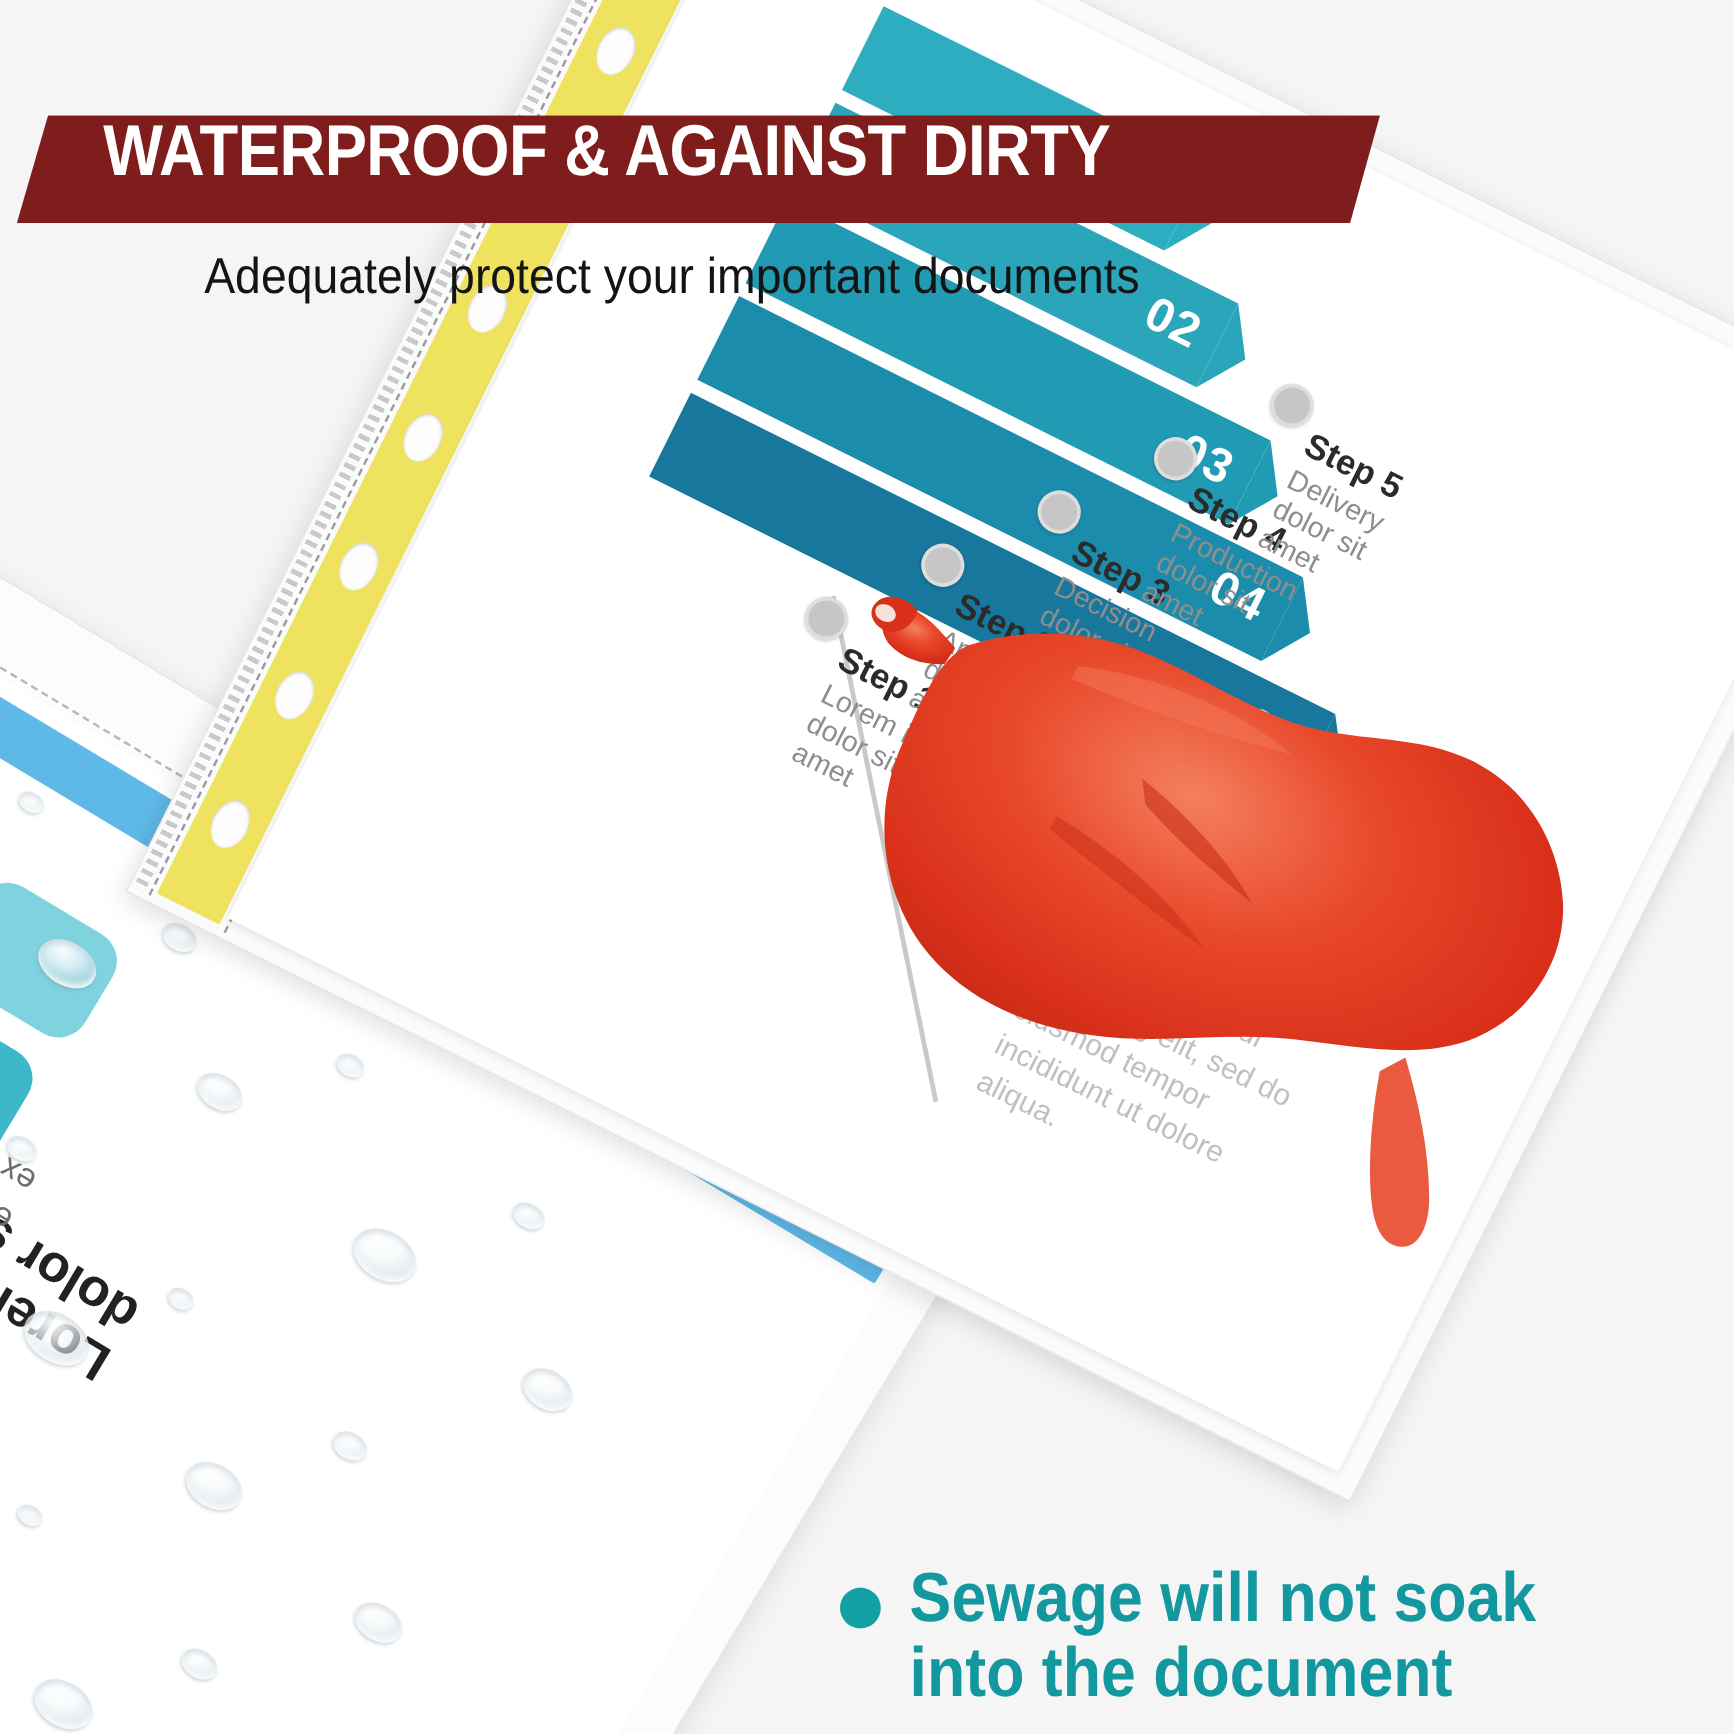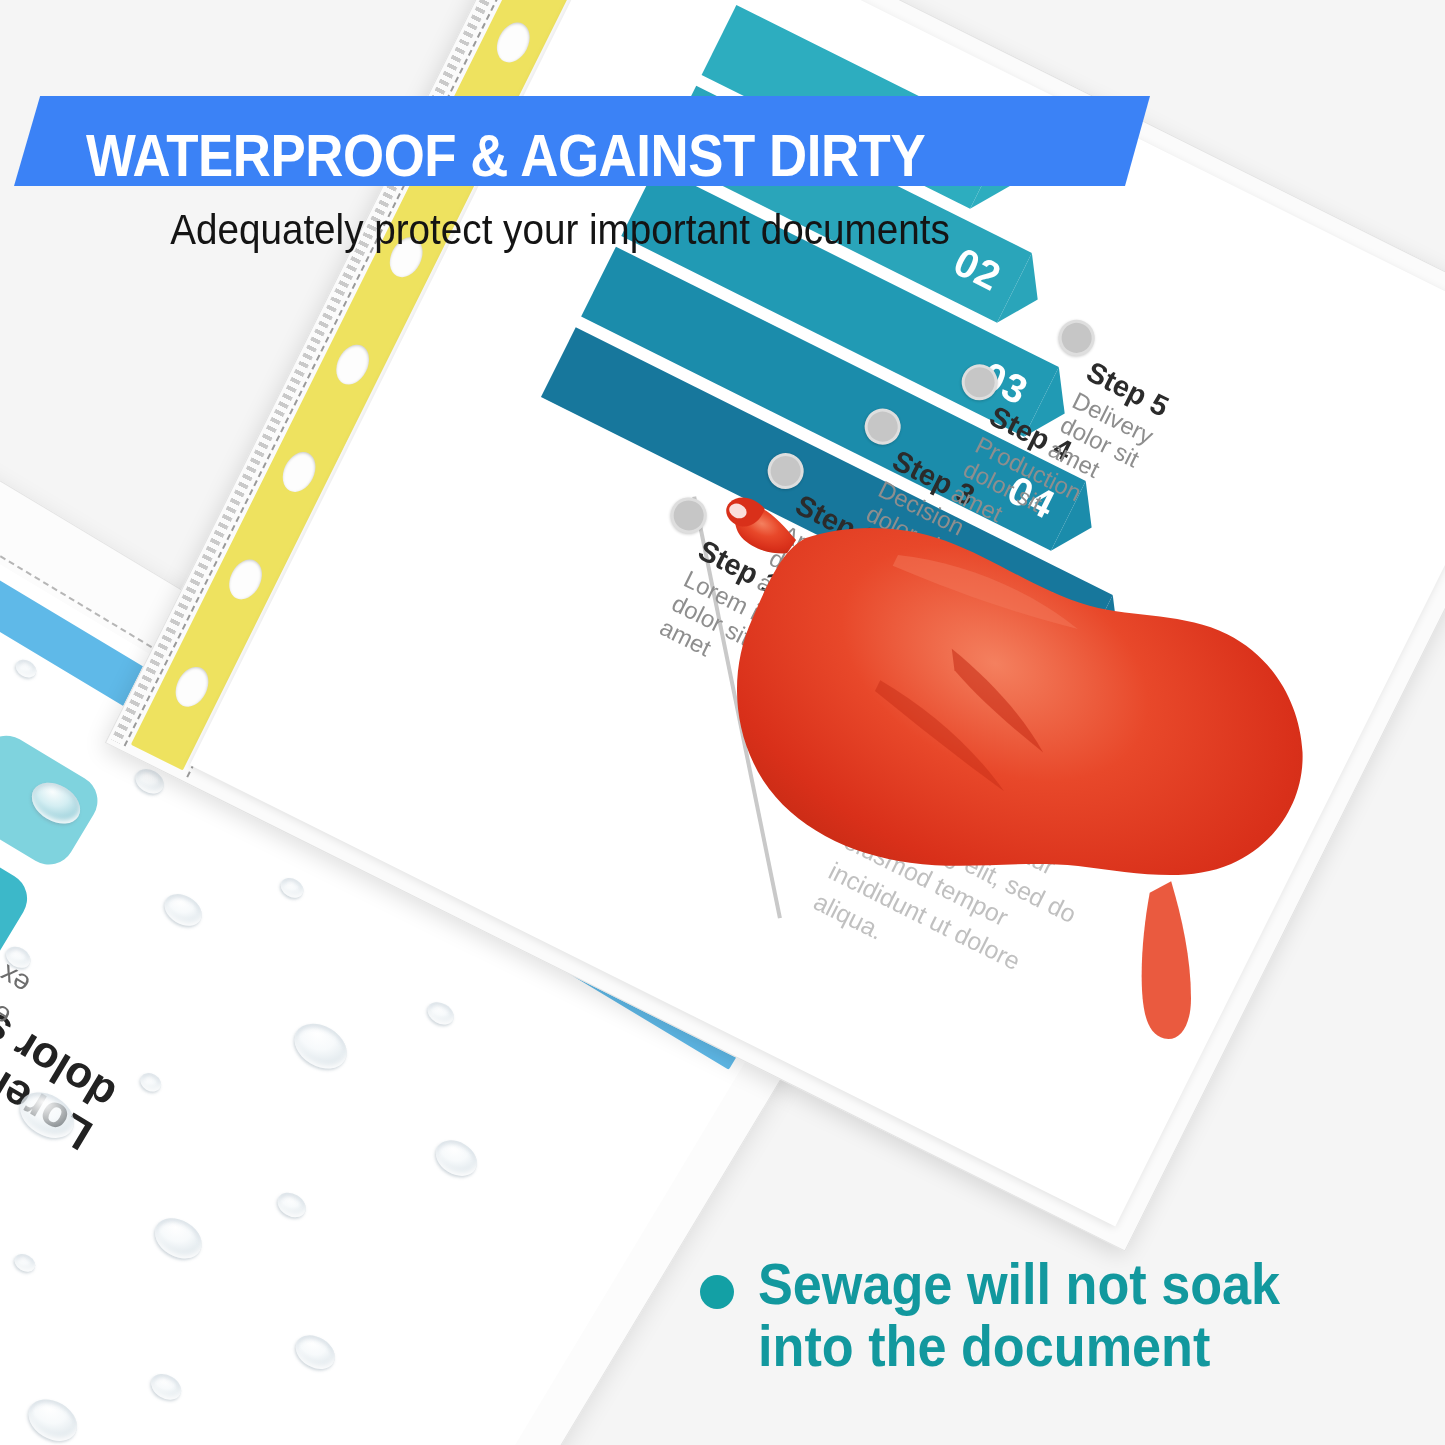--- a/index.html
+++ b/index.html
@@ -10,23 +10,23 @@
     overflow:hidden;
     position:relative;
   }
   .stage{position:absolute;inset:0;overflow:hidden;}
 
   
   .banner{
     position:absolute;
     left:14px; top:96px;
     width:1136px; height:90px;
-    background:#3b82f6;
+    background:#7f1d1d;
     clip-path:polygon(2.3% 0%, 100% 0%, 97.8% 100%, 0% 100%);
-    display:flex;align-items:flex-end;
+    display:flex;align-items:flex-start;
   }
   .banner-text{
     margin-left:72px;
     color:#ffffff;
     font-size:60px;
     font-weight:bold;
     letter-spacing:-0.5px;
     transform:scaleX(0.88);
     transform-origin:left center;
     white-space:nowrap;
@@ -41,21 +41,21 @@
     transform:scaleX(0.92);
     white-space:nowrap;
   }
 
   
   .callout{
     position:absolute;
     left:700px; top:1253px;
     width:720px;
   }
-  .callout-row{display:flex;align-items:flex-start;}
+  .callout-row{display:flex;align-items:flex-start;margin-top:48px;}
   .bullet{
     width:34px;height:34px;border-radius:50%;
     background:#13a0a5;flex:0 0 auto;margin-top:22px;margin-right:24px;
   }
   .callout-text{
     color:#12989e;
     font-size:58px;
     font-weight:bold;
     line-height:1.07;
     transform:scaleX(0.90);

